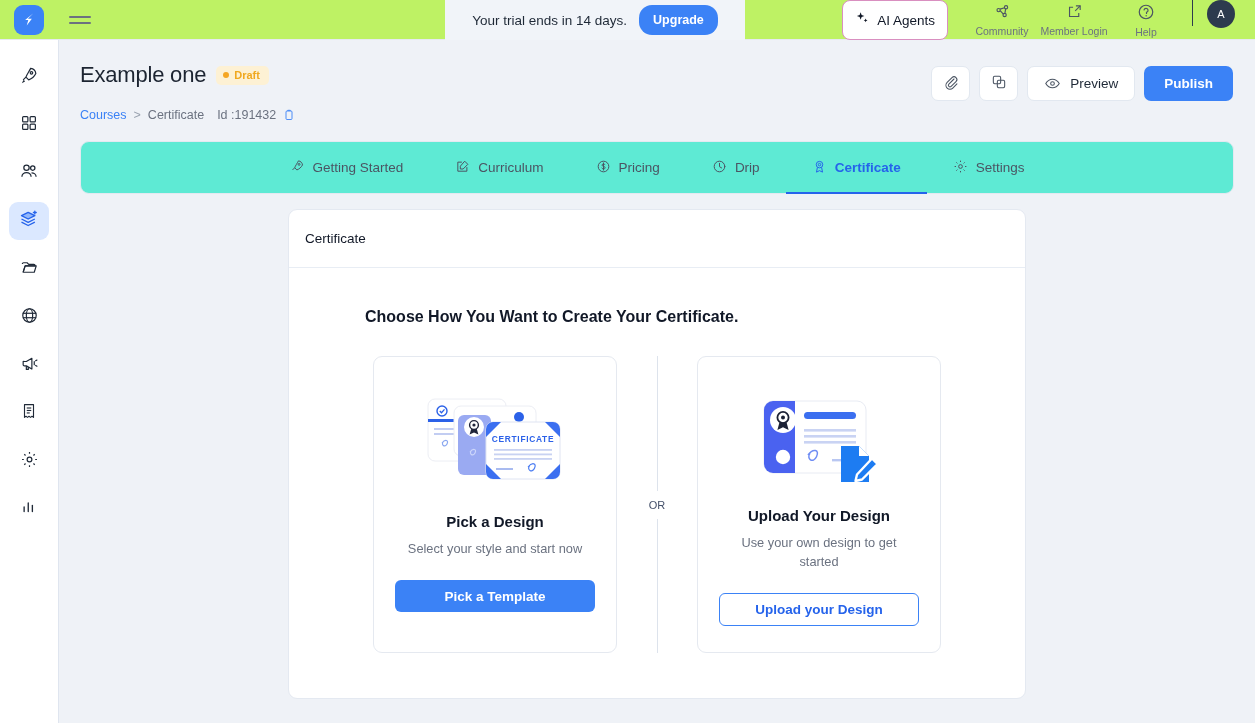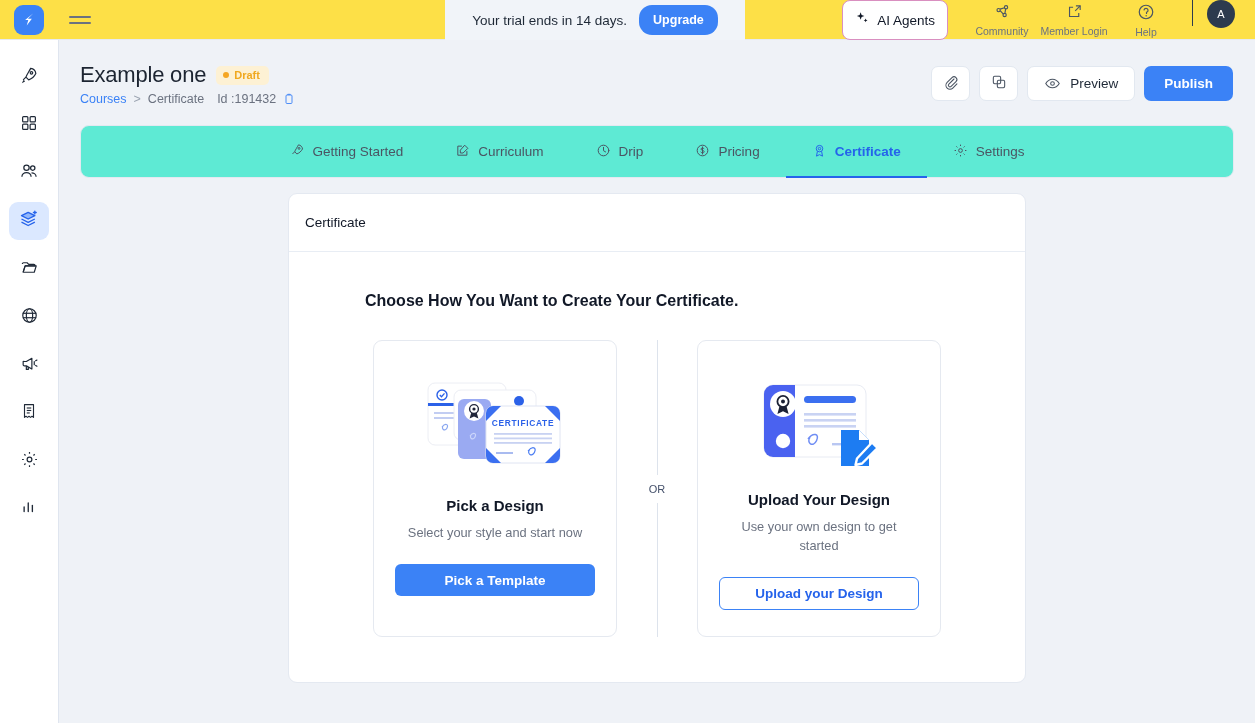--- a/index.html
+++ b/index.html
@@ -7,21 +7,21 @@
     width: 1255px; height: 723px;
     font-family: "Liberation Sans", sans-serif;
     background: #eff2f7;
     overflow: hidden;
   }
   .app { position: relative; width: 1255px; height: 723px; }
 
   
   .topbar {
     position: absolute; top: 0; left: 0; width: 1255px; height: 40px;
-    background: #fde047; display: flex; align-items: center;
+    background: #bef264; display: flex; align-items: center;
     border-bottom: 1px solid #e6eaf0; z-index: 20;
   }
   .logo {
     width: 30px; height: 30px; margin-left: 14px; border-radius: 9px;
     background: #3b82f6; display: flex; align-items: center; justify-content: center;
     flex: none;
   }
   .hamburger { margin-left: 25px; width: 22px; display: flex; flex-direction: column; gap: 4px; cursor: pointer; flex:none;}
   .hamburger span { display: block; height: 2px; background: #6b7280; border-radius: 2px; }
   .hamburger span:nth-child(2){ width: 100%; }
@@ -73,21 +73,21 @@
   .main { position: absolute; top: 40px; left: 59px; width: 1196px; height: 683px; background: #eff2f7; overflow: hidden; }
 
   .page-head { display: flex; align-items: flex-start; justify-content: space-between; padding: 22px 22px 0 21px; }
   .title-row { display: flex; align-items: center; gap: 10px; }
   .page-title { font-size: 22px; color: #1c2431; font-weight: normal; letter-spacing: -0.2px; }
   .draft-badge {
     background: #fdf1d4; color: #f0a81f; font-size: 11px; font-weight: bold;
     padding: 3px 9px 4px 7px; border-radius: 5px; display: flex; align-items: center; gap: 5px;
   }
   .draft-dot { width: 6px; height: 6px; border-radius: 50%; background: #f5a623; display: inline-block; }
-  .breadcrumb { margin-top: 4px; display: flex; align-items: center; gap: 7px; font-size: 12.5px; }
+  .breadcrumb { margin-top: 20px; display: flex; align-items: center; gap: 7px; font-size: 12.5px; }
   .bc-link { color: #3b82f6; cursor: pointer; }
   .bc-sep { color: #9aa3b0; }
   .bc-cur { color: #6b7280; }
   .bc-id { color: #6b7280; margin-left: 6px; }
 
   .head-actions { display: flex; align-items: flex-start; gap: 9px; padding-top: 4px; }
   .icon-btn {
     width: 39px; height: 35px; background: #fff; border: 1px solid #e2e8f0; border-radius: 7px;
     display: flex; align-items: center; justify-content: center; cursor: pointer;
   }
@@ -389,35 +389,35 @@
         <span>
           <svg width="15" height="15" viewBox="0 0 24 24" fill="none" stroke="#4b5563" stroke-width="1.6" stroke-linejoin="round">
             <path d="M19 13v6.5H4.5V5H11"></path>
               <path d="M15.5 3.5 20.5 8.5 13 16H8.5v-4.5z"></path>
           </svg>
         </span>
         <span>Curriculum</span>
       </div>
       <div class="tab">
         <span>
+          <svg width="15" height="15" viewBox="0 0 24 24" fill="none" stroke="#4b5563" stroke-width="1.6">
+            <circle cx="12" cy="12" r="8.5"></circle>
+            <path d="M14.3 9.2c-.5-.9-1.4-1.3-2.4-1.3-1.3 0-2.3.8-2.3 1.9 0 2.6 5 1.3 5 4 0 1.2-1.1 2.1-2.5 2.1-1.2 0-2.2-.5-2.7-1.4M12 6.3v11.4" stroke-linecap="round"></path>
+          </svg>
+        </span>
+        <span>Pricing</span>
+      </div>
+      <div class="tab">
+        <span>
           <svg width="15" height="15" viewBox="0 0 24 24" fill="none" stroke="#4b5563" stroke-width="1.6" stroke-linecap="round">
             <circle cx="12" cy="12" r="8.5"></circle>
               <path d="M12 7v5.3l3.4 2"></path>
           </svg>
         </span>
         <span>Drip</span>
-      </div>
-      <div class="tab">
-        <span>
-          <svg width="15" height="15" viewBox="0 0 24 24" fill="none" stroke="#4b5563" stroke-width="1.6">
-            <circle cx="12" cy="12" r="8.5"></circle>
-            <path d="M14.3 9.2c-.5-.9-1.4-1.3-2.4-1.3-1.3 0-2.3.8-2.3 1.9 0 2.6 5 1.3 5 4 0 1.2-1.1 2.1-2.5 2.1-1.2 0-2.2-.5-2.7-1.4M12 6.3v11.4" stroke-linecap="round"></path>
-          </svg>
-        </span>
-        <span>Pricing</span>
       </div>
       <div class="tab active">
         <span>
           <svg width="15" height="15" viewBox="0 0 24 24" fill="none" stroke="#2563eb" stroke-width="1.6" stroke-linejoin="round">
             <circle cx="12" cy="9" r="5.2"></circle>
               <circle cx="12" cy="9" r="2"></circle>
             <path d="M8.6 13.6 7.2 21l4.8-2.4 4.8 2.4-1.4-7.4"></path>
           </svg>
         </span>
         <span>Certificate</span>

